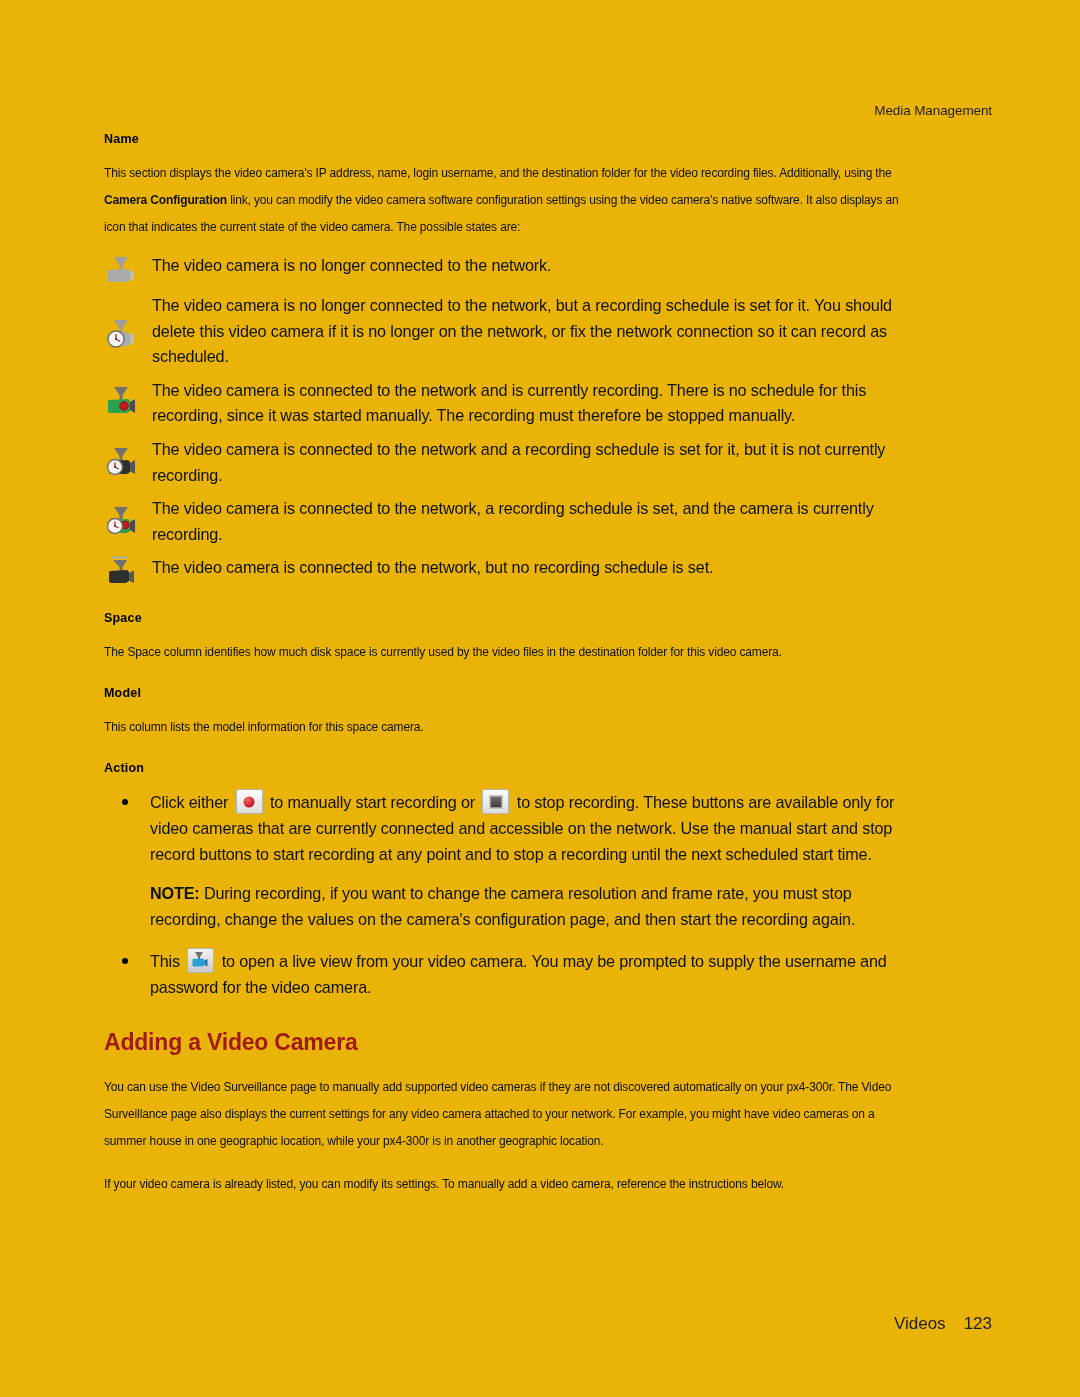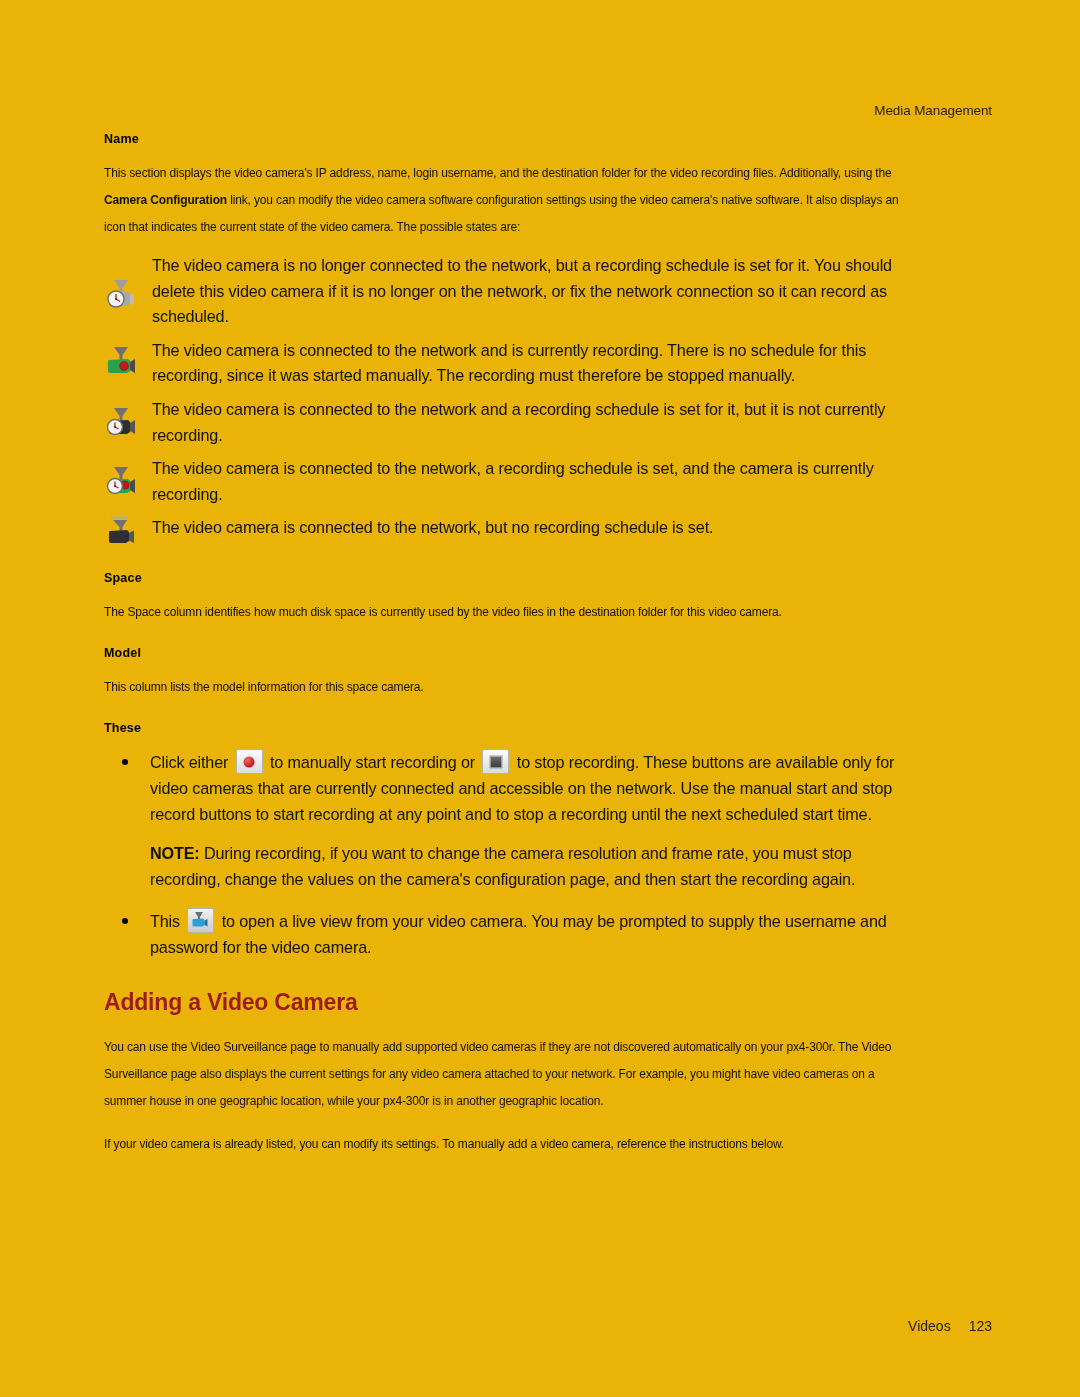--- a/index.html
+++ b/index.html
@@ -149,39 +149,50 @@
     color: #9e1b18;
     font-size: 23px;
     font-weight: bold;
     margin: 28px 0 18px 0;
     letter-spacing: -0.2px;
   }
   .footer {
     position: absolute;
     right: 88px;
     bottom: 63px;
-    font-size: 14px;
+    font-size: 17px;
     color: #231f20;
   }
   .footer .pg { margin-left: 18px; }
 </style>
 </head>
 <body>
 
 <div class="page">
 
   <div class="header-running">Media Management</div>
 
   <div class="content">
 
     <div class="sec-head">Name</div>
     <p class="body"><span>This section displays the video camera's IP address, name, login username, and the destination folder for the video recording files. Additionally, using the </span><b>Camera Configuration</b><span> link, you can modify the video camera software configuration settings using the video camera's native software. It also displays an icon that indicates the current state of the video camera. The possible states are:</span></p>
 
     <div class="icon-list">
 
+      <div class="icon-row r1">
+        <div class="icon-cell">
+          <svg class="cam" width="34" height="30" viewBox="0 0 34 30">
+            <path d="M10 2 L24 2 L18.5 10 L15.5 10 Z" fill="#9c9ea0"></path>
+            <rect x="15.5" y="9" width="3" height="6" fill="#9c9ea0"></rect>
+            <path d="M5 15 L24 14 L26 16 L26 25 L23 27 L6 27 Q4 27 4 25 L4 17 Q4 15 5 15 Z" fill="#a9aaac"></path>
+            <path d="M26 17 L30 15 L30 26 L26 24 Z" fill="#bcbdbf"></path>
+          </svg>
+        </div>
+        <div class="txt">The video camera is no longer connected to the network.</div>
+      </div>
 
       <div class="icon-row r2">
         <div class="icon-cell">
           <svg class="cam" width="34" height="30" viewBox="0 0 34 30">
             <path d="M10 1 L24 1 L18.5 9 L15.5 9 Z" fill="#9c9ea0"></path>
             <rect x="15.5" y="8" width="3" height="6" fill="#9c9ea0"></rect>
             <path d="M7 14 L24 13 L26 15 L26 25 L23 27 L8 27 Q6 27 6 25 L6 16 Q6 14 7 14 Z" fill="#a9aaac"></path>
             <path d="M26 16 L30 14 L30 26 L26 24 Z" fill="#bcbdbf"></path>
             <circle cx="12" cy="20" r="8" fill="#f4f4f2" stroke="#6d6e70" stroke-width="1.4"></circle>
             <line x1="12" y1="20" x2="12" y2="15" stroke="#c8161d" stroke-width="1.3"></line>
@@ -252,21 +263,21 @@
       </div>
 
     </div>
 
     <div class="sec-head" style="margin-top:26px">Space</div>
     <p class="body">The Space column identifies how much disk space is currently used by the video files in the destination folder for this video camera.</p>
 
     <div class="sec-head" style="margin-top:20px">Model</div>
     <p class="body">This column lists the model information for this space camera.</p>
 
-    <div class="sec-head" style="margin-top:20px">These</div>
+    <div class="sec-head" style="margin-top:20px">Action</div>
 
     <ul class="bullets">
       <li>
         <span class="dot"></span><span>Click either </span><span class="inline-btn"><span class="rec-dot"></span></span><span> to manually start recording or </span><span class="inline-btn"><span class="stop-sq"></span></span><span> to stop recording. These buttons are available only for video cameras that are currently connected and accessible on the network. Use the manual start and stop record buttons to start recording at any point and to stop a recording until the next scheduled start time.</span>
       </li>
     </ul>
 
     <div class="note"><span class="lbl">NOTE:</span><span> During recording, if you want to change the camera resolution and frame rate, you must stop recording, change the values on the camera's configuration page, and then start the recording again.</span></div>
 
     <ul class="bullets">

